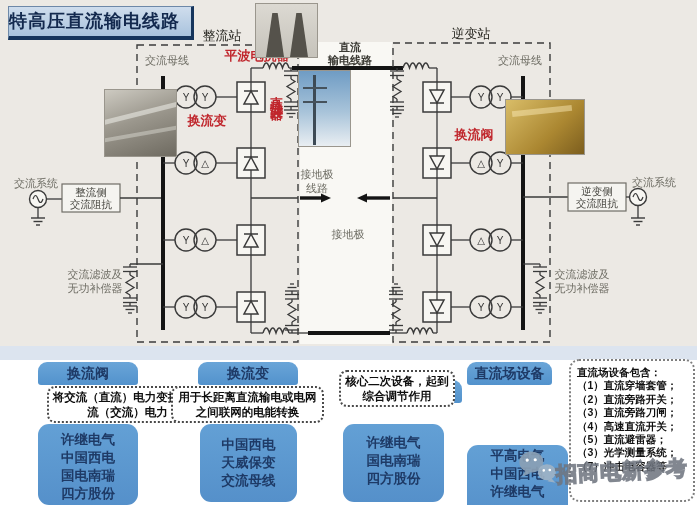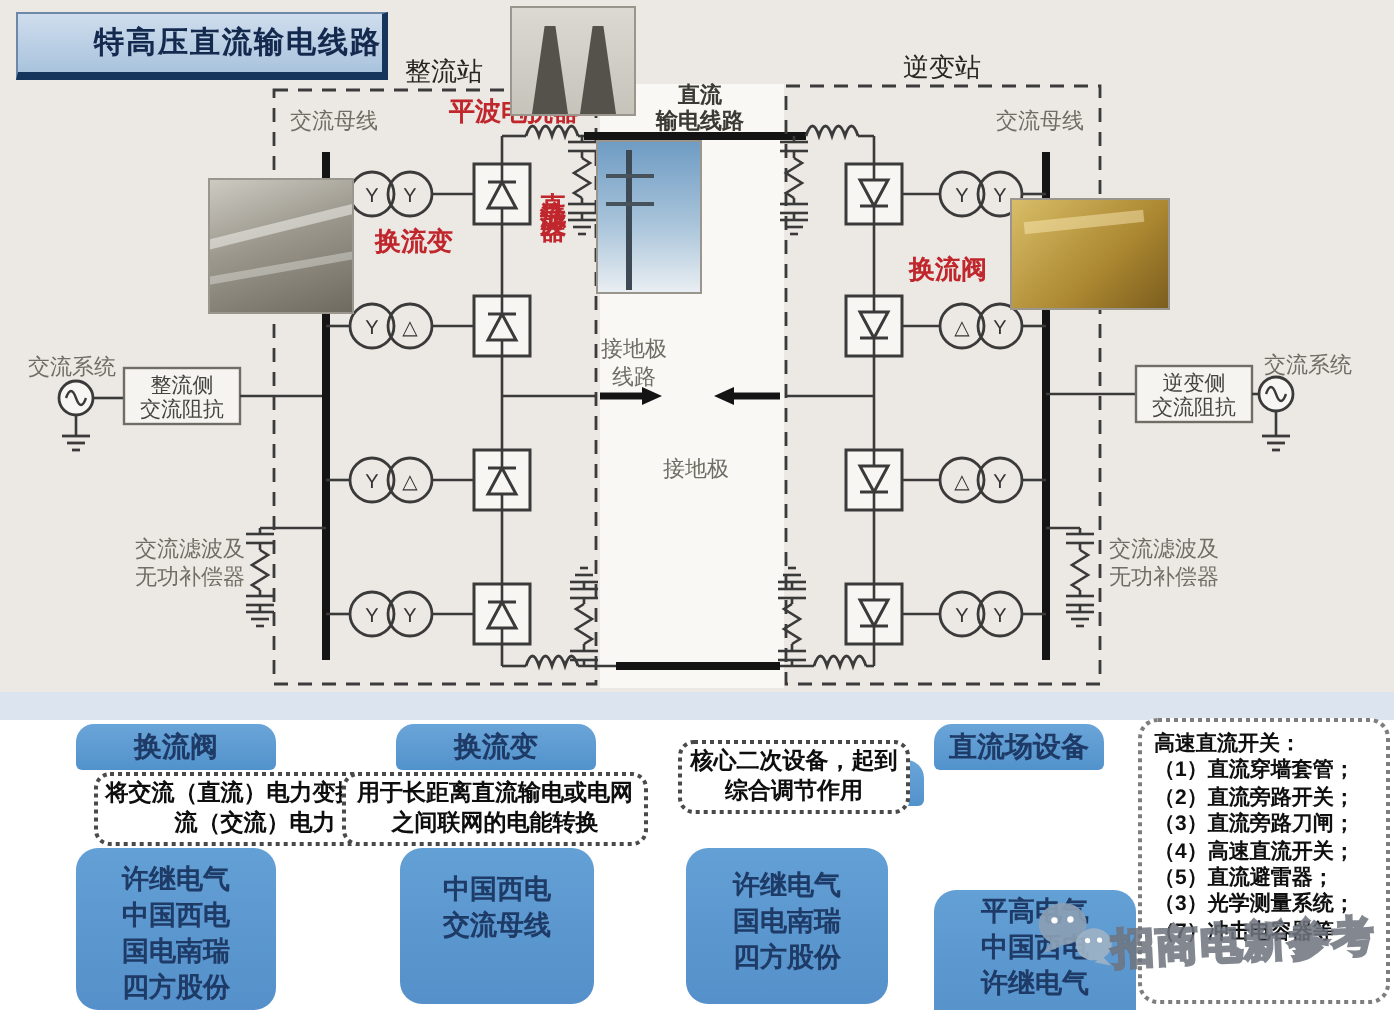--- a/index.html
+++ b/index.html
@@ -13,21 +13,21 @@
   .t-box{fill:#45443e;font-size:10.5px;}
   .t-glyph{fill:#333;font-size:10px;}
   .ln{stroke:#3a3a3a;stroke-width:1.3;fill:none;}
   .thick{stroke:#141414;stroke-width:4;fill:none;}
   .arrow{stroke:#141414;stroke-width:3.4;fill:none;}
   .dash{fill:none;stroke:#3b3b3b;stroke-width:1.4;stroke-dasharray:7 5;}
 
   #title{position:absolute;left:8px;top:6px;width:182px;height:29px;
     background:linear-gradient(180deg,#cfdded,#a9c3dd);
     border:1px solid #6d88a8;border-right:3px solid #16355c;border-bottom:4px solid #16355c;
-    color:#13294e;font-size:15px;font-weight:bold;text-align:right;line-height:29px;letter-spacing:1px;}
+    color:#13294e;font-size:18px;font-weight:bold;text-align:left;line-height:29px;letter-spacing:1px;}
 
   .photo{position:absolute;overflow:hidden;border:1px solid #9a968d;}
   #photo-hall{left:104px;top:89px;width:71px;height:66px;
     background:linear-gradient(160deg,#cdcac1,#9b978d 45%,#6e6a60);}
   #photo-hall .beam{position:absolute;left:-8px;top:18px;width:110px;height:5px;background:rgba(240,240,235,.55);transform:rotate(-14deg);}
   #photo-hall .beam2{position:absolute;left:-8px;top:40px;width:110px;height:4px;background:rgba(235,235,228,.4);transform:rotate(-10deg);}
   #photo-towers{left:255px;top:3px;width:61px;height:53px;
     background:linear-gradient(180deg,#dcd9d2,#c6c3bb);}
   #photo-towers .tw{position:absolute;bottom:0;width:18px;height:44px;background:#55524b;
     clip-path:polygon(35% 0,65% 0,100% 100%,0 100%);}
@@ -311,40 +311,41 @@
     <div>许继电气</div>
     <div>中国西电</div>
     <div>国电南瑞</div>
     <div>四方股份</div>
   </div>
 
   <div class="hdr" style="left:198px;top:362px;width:100px;height:23px;">换流变</div>
   <div class="desc" style="left:171px;top:386px;width:153px;height:37px;">用于长距离直流输电或电网之间联网的电能转换</div>
   <div class="comp" style="left:200px;top:424px;width:97px;height:78px;padding-top:12px;">
     <div>中国西电</div>
+    <div>天威保变</div>
     <div>交流母线</div>
   </div>
 
   <div class="hdr" style="left:345px;top:380px;width:117px;height:23px;">控制保护</div>
   <div class="desc" style="left:339px;top:370px;width:116px;height:37px;">核心二次设备，起到综合调节作用</div>
   <div class="comp" style="left:343px;top:424px;width:101px;height:78px;padding-top:10px;">
     <div>许继电气</div>
     <div>国电南瑞</div>
     <div>四方股份</div>
   </div>
 
   <div class="hdr" style="left:467px;top:362px;width:85px;height:23px;">直流场设备</div>
   <div class="comp" style="left:467px;top:445px;width:101px;height:74px;padding-top:2px;">
     <div>平高电气</div>
     <div>中国西电</div>
     <div>许继电气</div>
   </div>
 
   <div id="info-box">
-    <div>高速直流开关：</div>
+    <div>直流场设备包含：</div>
     <div>（1）直流穿墙套管；</div>
     <div>（2）直流旁路开关；</div>
     <div>（3）直流旁路刀闸；</div>
     <div>（4）高速直流开关；</div>
     <div>（5）直流避雷器；</div>
     <div>（3）光学测量系统；</div>
     <div>（7）冲击电容器等</div>
   </div>
 
   

